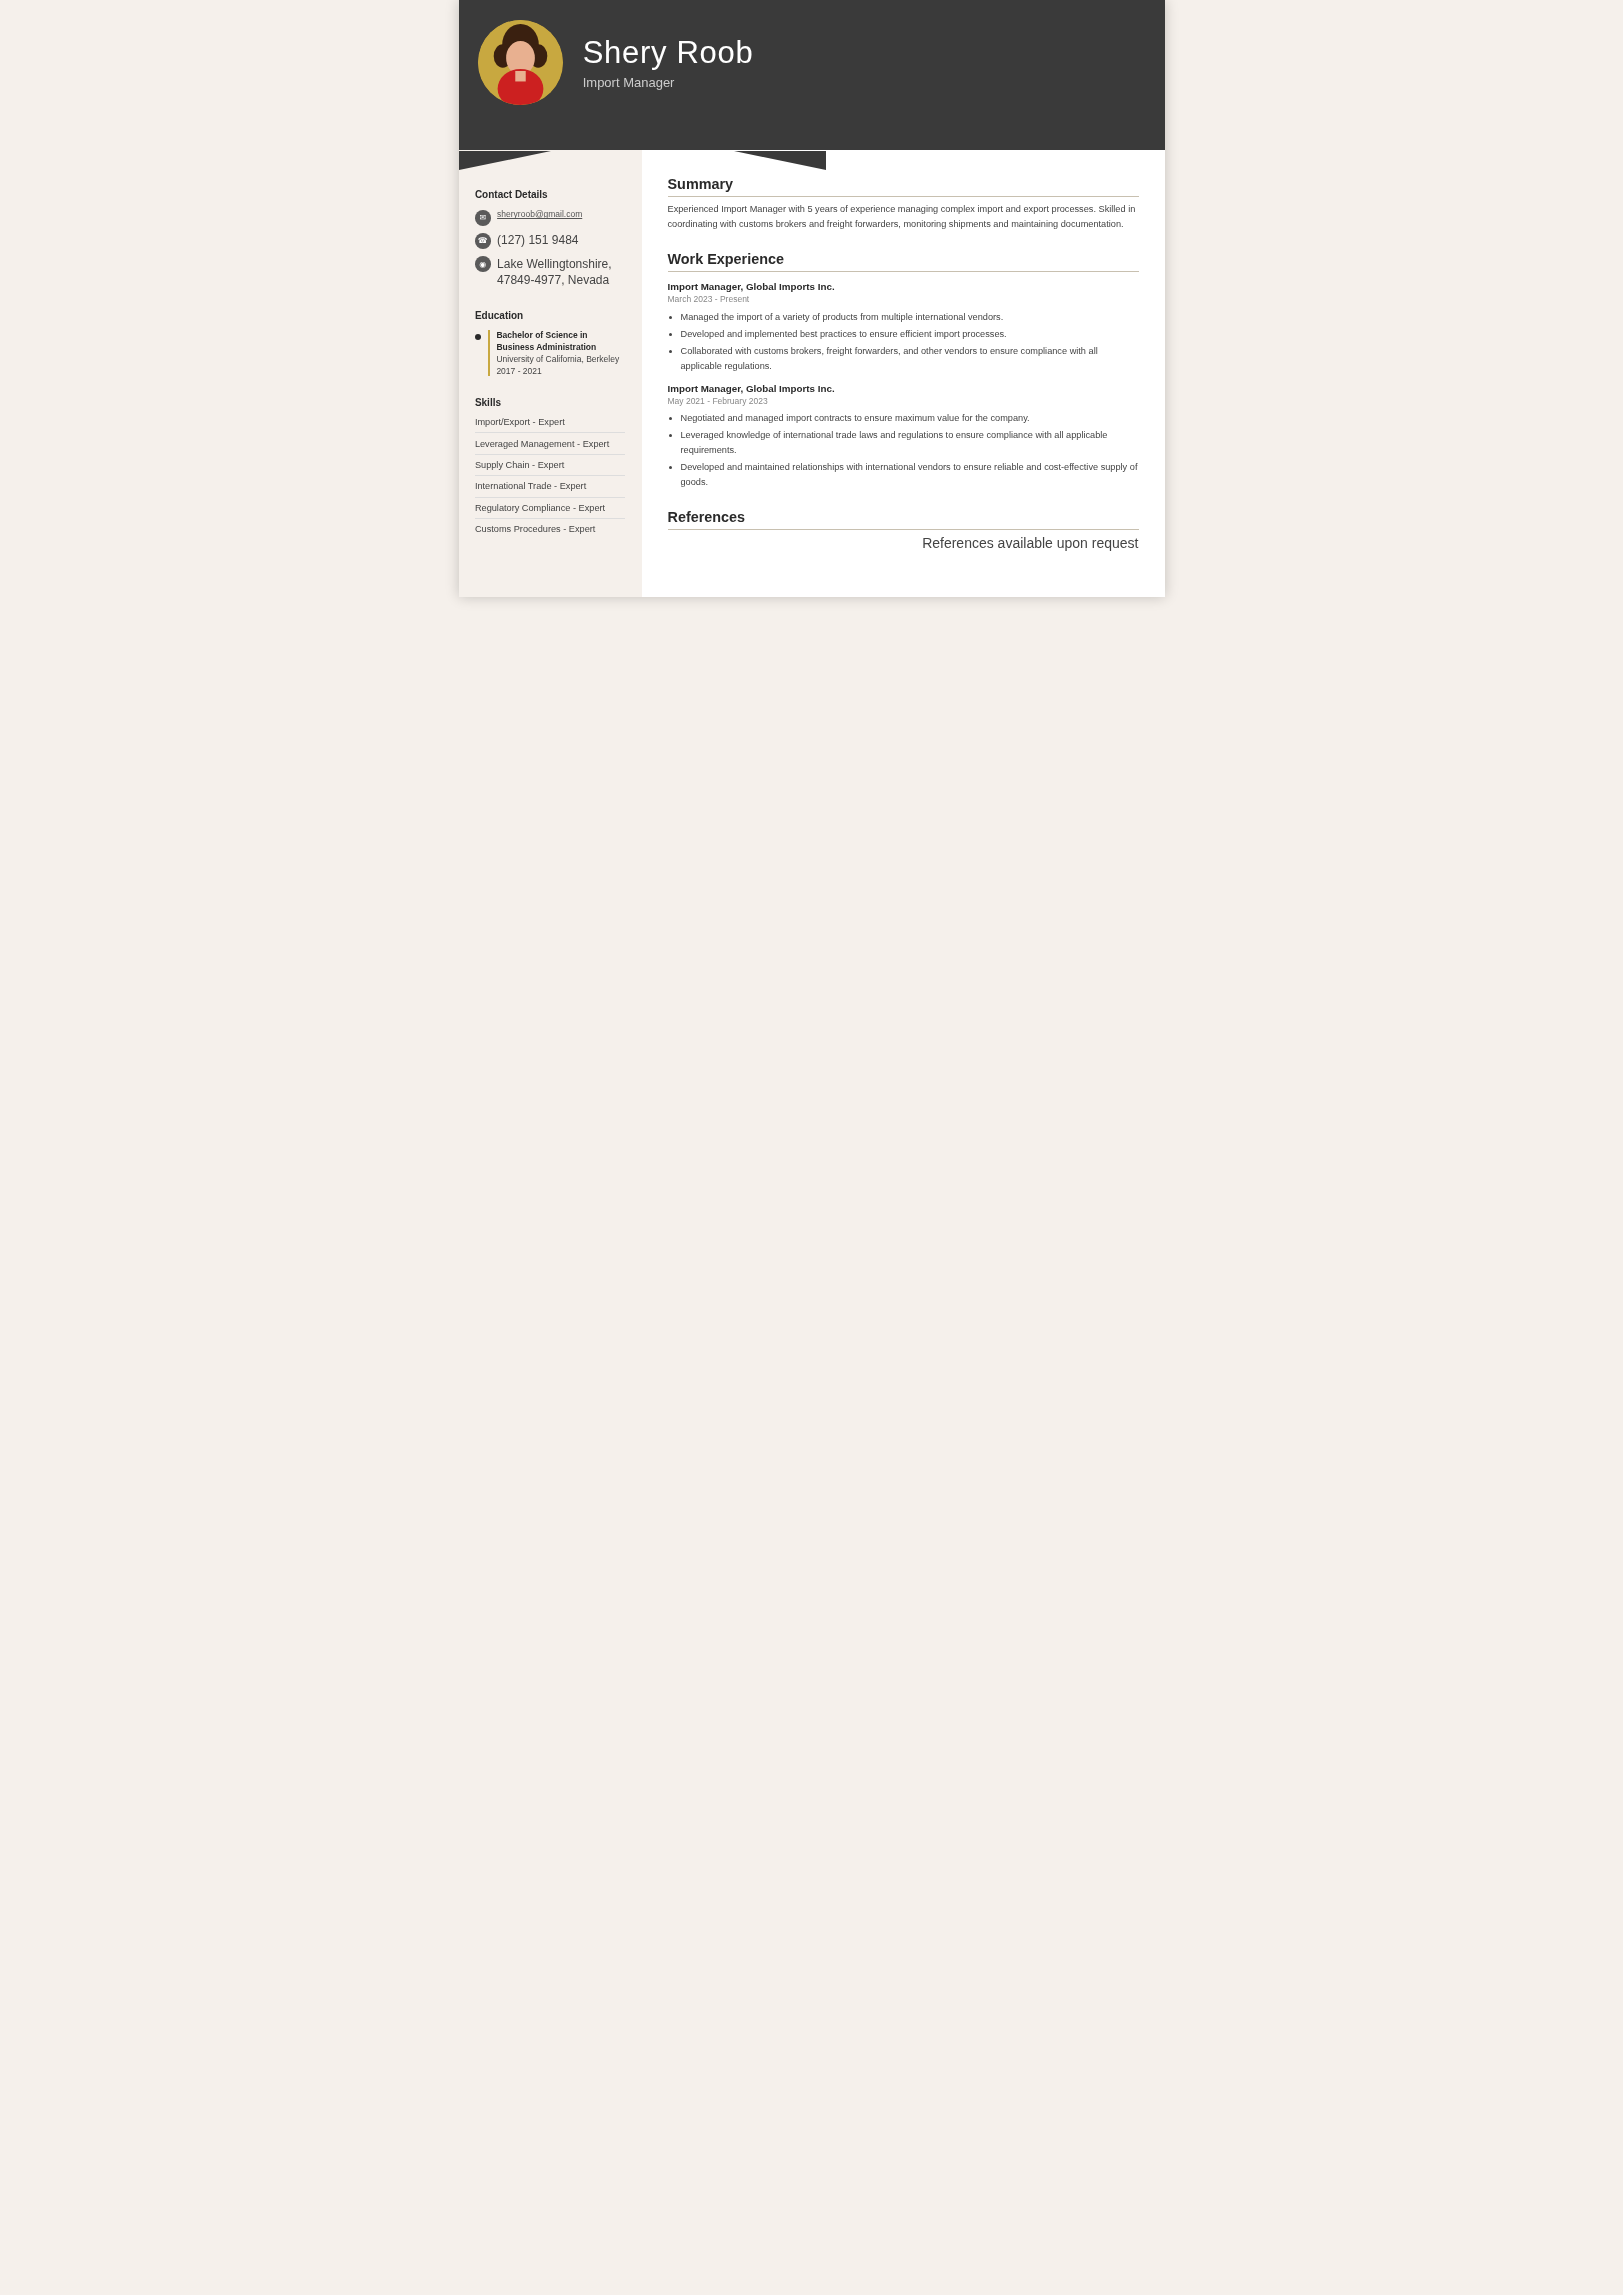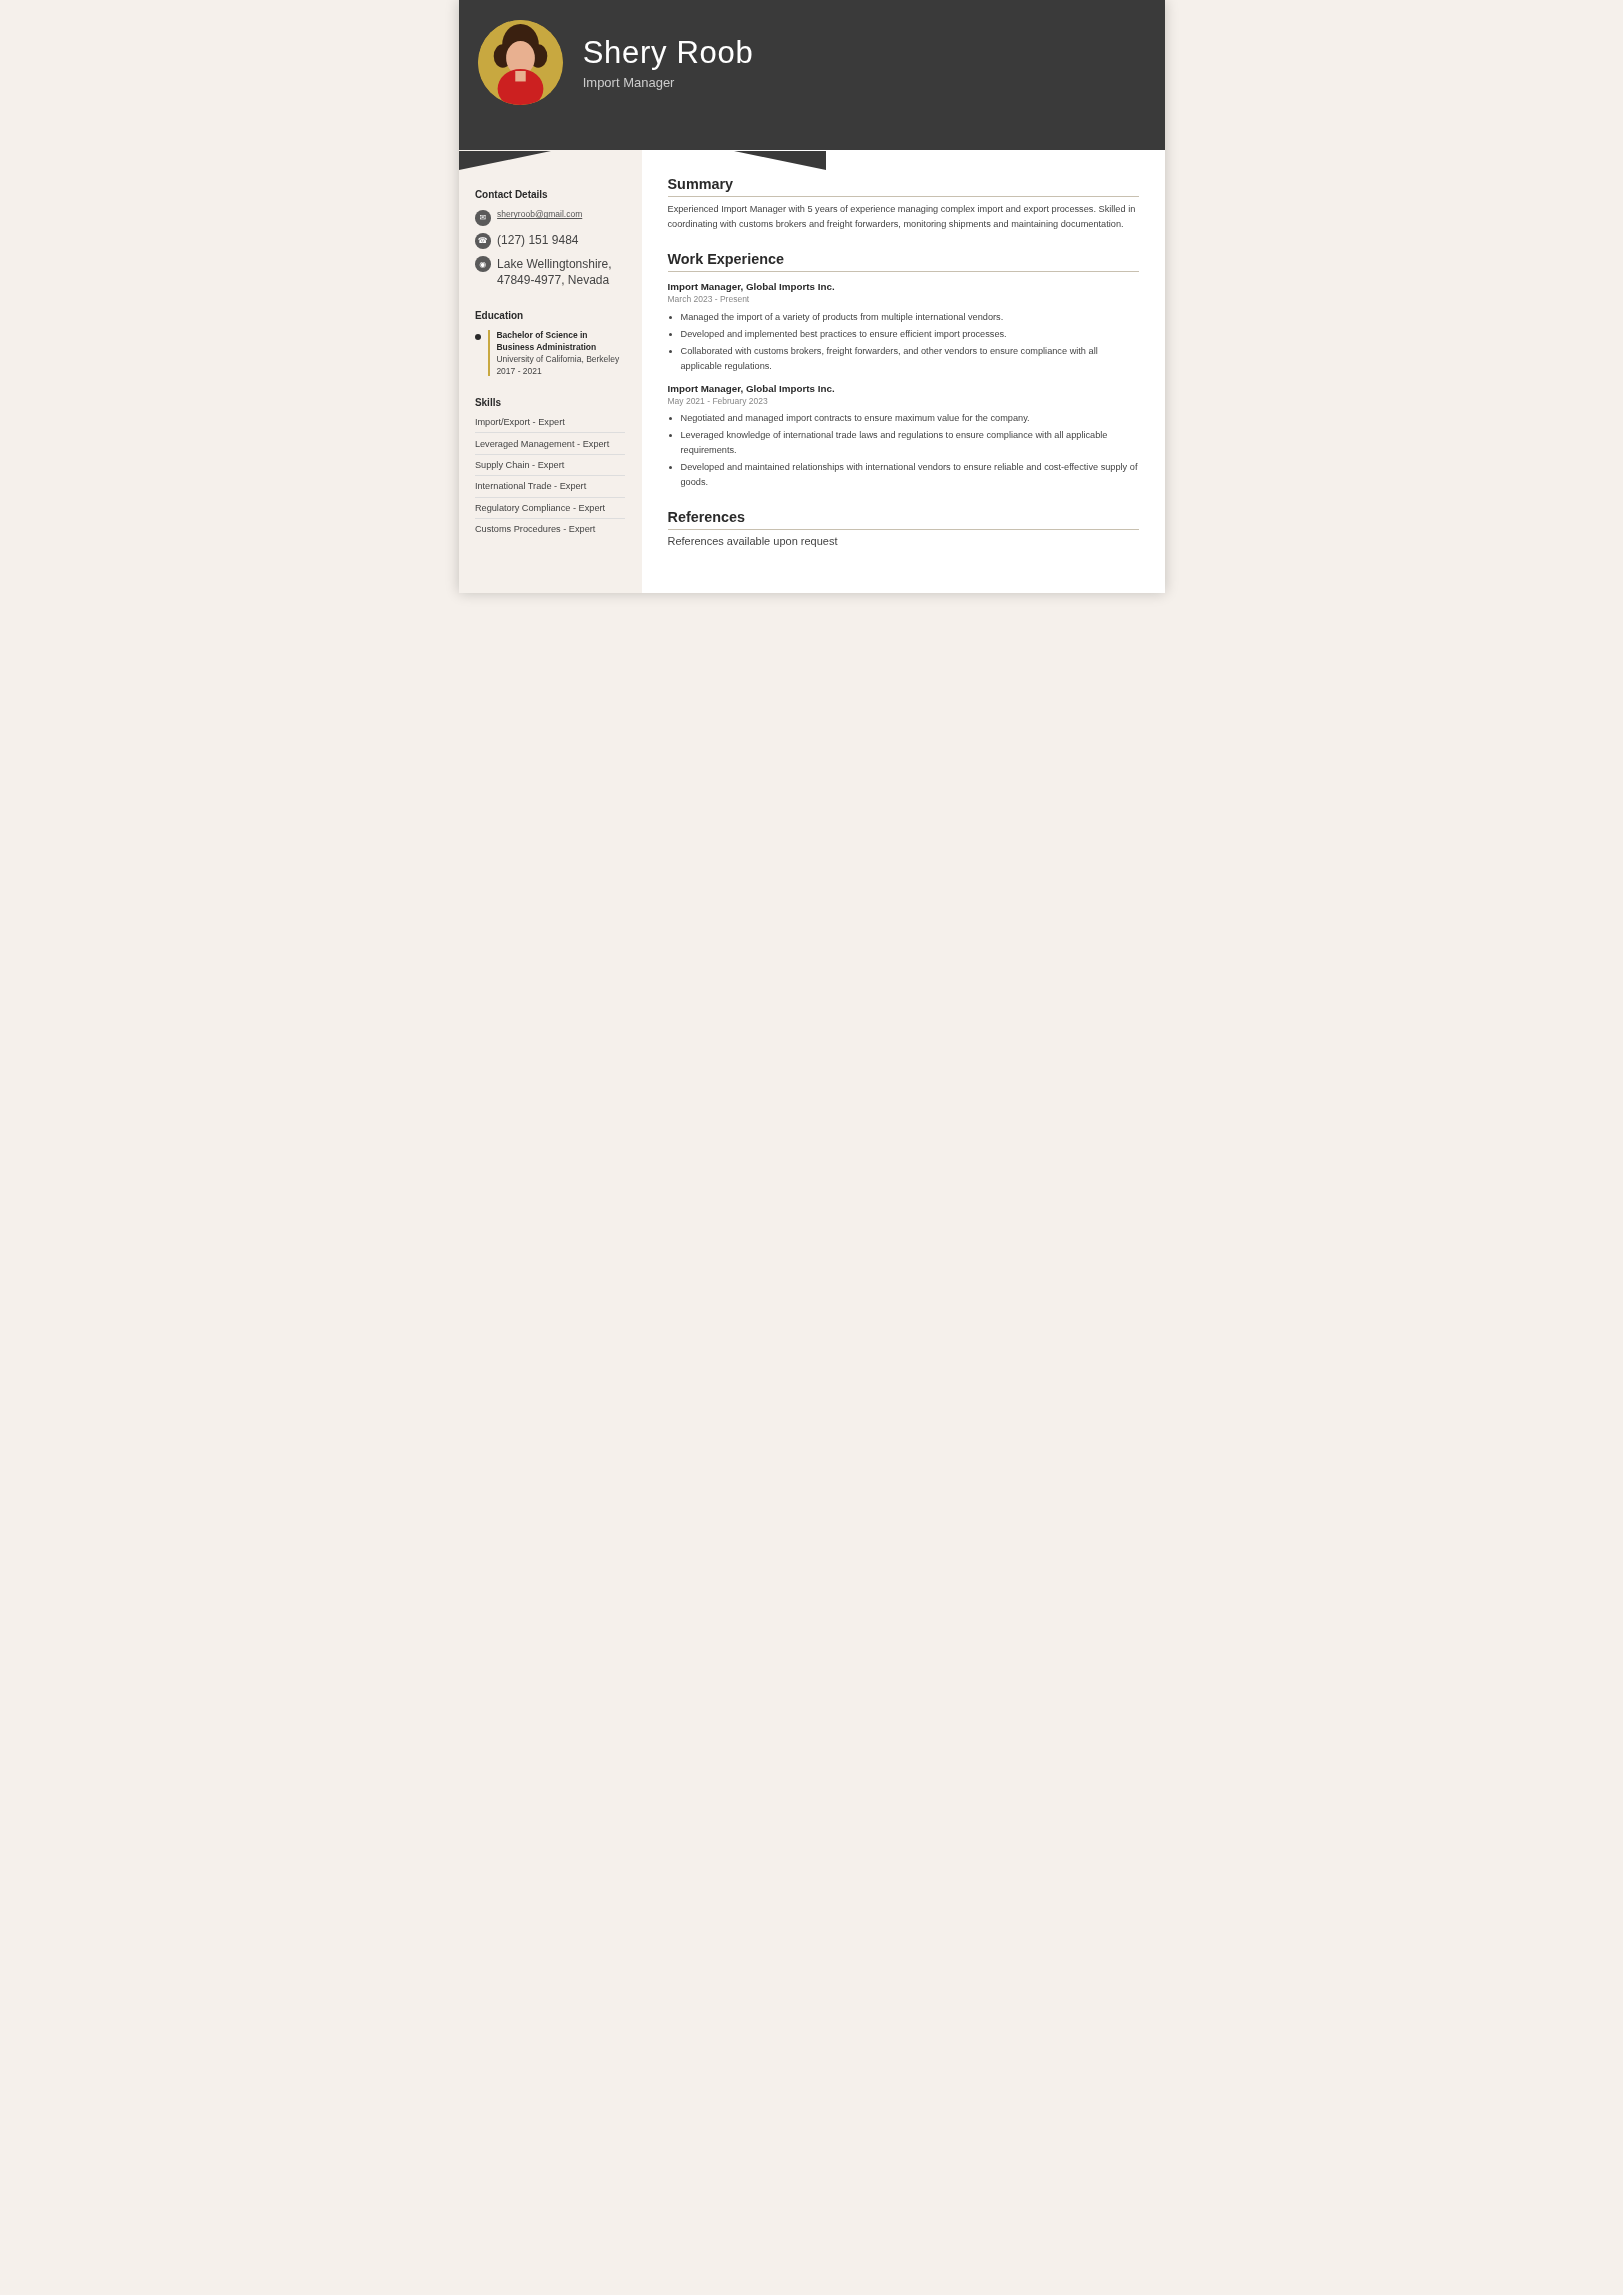--- a/index.html
+++ b/index.html
@@ -222,22 +222,23 @@
       list-style: disc;
       padding-left: 13px;
     }
     .job-bullets li {
       font-size: 9.2px;
       color: #444;
       line-height: 1.6;
       margin-bottom: 2.6px;
     }
     .references-text {
-      font-size: 11px;
-      color: #444;
+      font-size: 14px;
+      color: #444;
+      text-align: right;
     }
   </style>
 </head>
 <body>
 
 <div class="resume">
 
   <div class="header">
     <div class="avatar-wrapper">
       <div class="avatar-placeholder">

